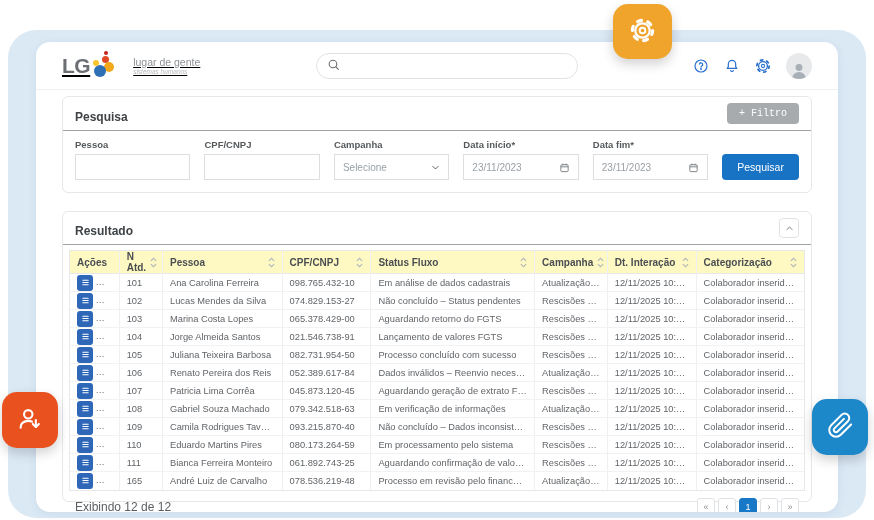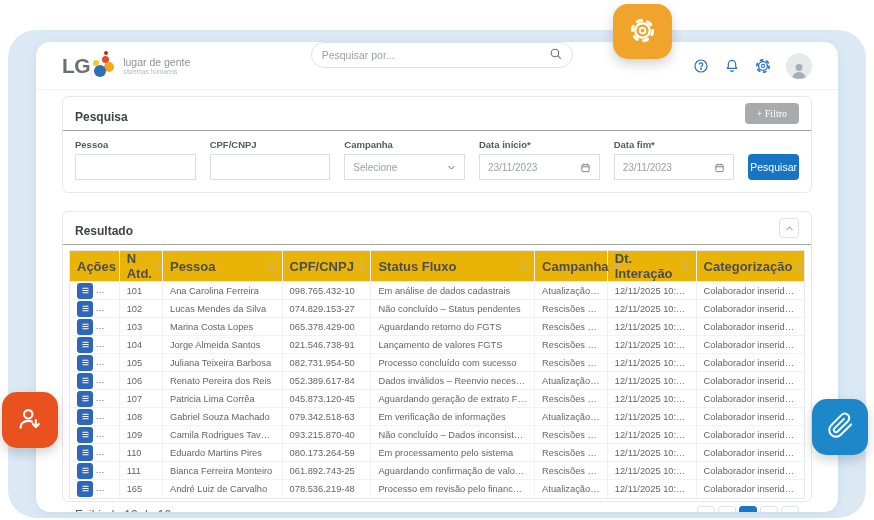--- a/index.html
+++ b/index.html
@@ -3,64 +3,64 @@
 <meta charset="utf-8">
 <style>
   * { margin:0; padding:0; box-sizing:border-box; }
   body { background:#fff; font-family:"Liberation Sans", sans-serif; }
   .canvas { position:relative; width:874px; height:520px; background:#fff; overflow:hidden; }
   .frame { position:absolute; left:8px; top:30px; width:858px; height:488px; background:#dbe9f5; border-radius:28px; }
   .window { position:absolute; left:36px; top:42px; width:802px; height:470px; background:#fff; border-radius:14px;
             box-shadow:0 2px 10px rgba(30,60,90,.08); display:flex; flex-direction:column; overflow:hidden; }
 
   
-  .app-header { flex:none; height:48px; display:flex; padding:0 26px; border-bottom:1px solid #eef0f2; }
+  .app-header { flex:none; height:48px; display:flex; align-items:center; padding:0 26px; border-bottom:1px solid #eef0f2;text-decoration:underline; }
   .logo { display:flex; align-items:center; }
   .logo-lg { font-size:21px; font-weight:bold; color:#6b6f73; letter-spacing:-0.5px; }
   .logo-mark { position:relative; width:26px; height:32px; margin-left:1px; }
   .logo-mark i { position:absolute; border-radius:50%; }
   .d1 { width:4px; height:4px; background:#c6271d; left:13px; top:1px; }
   .d2 { width:7px; height:7px; background:#e04a27; left:11px; top:6px; }
   .d3 { width:10px; height:10px; background:#f3a81b; left:13px; top:12px; }
   .d4 { width:12px; height:12px; background:#2f6fb5; left:3px; top:15px; }
   .d5 { width:6px; height:6px; background:#f7c52e; left:2px; top:10px; }
-  .logo-text { margin-left:6px; line-height:1.15; }
+  .logo-text { margin-left:16px; line-height:1.15; }
   .logo-title { font-size:10.5px; color:#8d9195; }
   .logo-sub { font-size:6.5px; color:#b4b8bc; font-style:italic; }
   .search-pill { width:262px; height:26px; border:1px solid #e0e2e5; border-radius:13px; display:flex; align-items:center;
                  padding:0 10px; margin:0 auto; }
   .search-pill input { flex:1; border:none; outline:none; font-size:10.5px; color:#5a5e62; background:transparent; font-family:inherit; }
   .search-pill input::placeholder { color:#9aa0a6; }
   .hdr-icons { display:flex; align-items:center; gap:15px; }
   .hdr-icons .icn { color:#2a70cf; display:flex; cursor:pointer; }
   .avatar { width:26px; height:26px; border-radius:50%; background:#e7e9eb; overflow:hidden; display:flex; align-items:flex-end; justify-content:center; }
 
   
   .main { flex:1; display:flex; flex-direction:column; padding:6px 26px 10px; min-height:0; }
   .panel { border:1px solid #e5e7e9; border-radius:6px; background:#fff; }
   .panel-head { display:flex; align-items:flex-end; justify-content:space-between; padding:6px 12px; border-bottom:1px solid #a3a3a3; }
   .panel-title { font-size:12px; font-weight:bold; color:#3f4346; }
-  .filtro-btn { background:#a8abae; color:#fff; font-size:10px; padding:5px 12px; border-radius:4px; border:none; cursor:pointer; font-family:Liberation Serif, serif; }
+  .filtro-btn { background:#a8abae; color:#fff; font-size:10px; padding:5px 12px; border-radius:4px; border:none; cursor:pointer; font-family:Liberation Mono, monospace; }
   .filters-body { display:flex; gap:14px; padding:8px 12px 12px; align-items:flex-end; }
   .field { flex:1; display:flex; flex-direction:column; gap:4px; min-width:0; }
   .field-label { font-size:9.5px; font-weight:bold; color:#55595c; }
   .ctrl { height:26px; border:1px solid #dcdfe2; border-radius:0; font-size:10px; color:#9aa0a6;
           padding:0 8px; display:flex; align-items:center; justify-content:space-between; background:#fff; width:100%; font-family:inherit; }
   input.ctrl { outline:none; color:#5a5e62; }
   .ctrl .icn { color:#6a6e72; display:flex; }
-  .pesquisar-btn { flex:none; background:#1873c4; color:#fff; border:none; border-radius:4px; height:26px; padding:0 2px;
+  .pesquisar-btn { flex:none; background:#1873c4; color:#fff; border:none; border-radius:4px; height:26px; padding:0 15px;
                    font-size:10.5px; cursor:pointer; font-family:inherit;margin-top:7px; }
 
   
   .results { margin-top:18px; flex:1; display:flex; flex-direction:column; min-height:0; }
   .collapse-btn { width:20px; height:20px; border:1px solid #dfe2e5; border-radius:4px; background:#fff; display:flex;
                   align-items:center; justify-content:center; color:#6a6e72; cursor:pointer; }
   .table-wrap { margin:5px 6px 0; border:1px solid #e6e8ea; }
   table { width:100%; border-collapse:collapse; table-layout:fixed; }
-  th { height:22px; font-size:13px; font-weight:bold; color:#4a4e52; padding:0 7px; text-align:left; background:#eab308; }
+  th { height:22px; font-size:10px; font-weight:bold; color:#4a4e52; padding:0 7px; text-align:left; background:#fef9c3; }
   th:not(:last-child), td:not(:last-child) { border-right:1px solid #eef0f2; }
   thead tr { border-bottom:1px solid #e6e8ea; }
   .th-inner { display:flex; align-items:center; justify-content:space-between; gap:4px; }
   .sort { color:#b3b7bb; flex:none; display:flex; }
   td { height:18px; font-size:9.3px; color:#606468; padding:0 7px; white-space:nowrap; overflow:hidden; text-overflow:ellipsis; }
   tbody tr { border-top:1px solid #f0f2f4; }
   .acao-btn { width:16px; height:16px; border:none; border-radius:3px; background:#2e66b8; display:inline-flex;
               align-items:center; justify-content:center; cursor:pointer; vertical-align:middle; }
   .acao-btn + .acao-btn { margin-left:4px; }
   .results-foot { margin-top:auto; display:flex; align-items:center; justify-content:space-between; padding:7px 12px; }
@@ -95,21 +95,20 @@
             <i class="d4"></i>
             <i class="d5"></i>
         </span>
         <span class="logo-text">
           <div class="logo-title">lugar de gente</div>
           <div class="logo-sub">sistemas humanos</div>
         </span>
       </div>
 
       <div class="search-pill">
-        <input type="text" placeholder="Pesquisar por..." style="">
         <span class="icn" style="color:#6a6e72">
           <svg width="13" height="13" viewBox="0 0 24 24" fill="none" stroke="currentColor" stroke-width="2" stroke-linecap="round">
             <circle cx="11" cy="11" r="7"></circle>
               <line x1="16.5" y1="16.5" x2="21" y2="21"></line>
             </svg>
         </span>
       </div>
 
       <div class="hdr-icons">
         <span class="icn">

